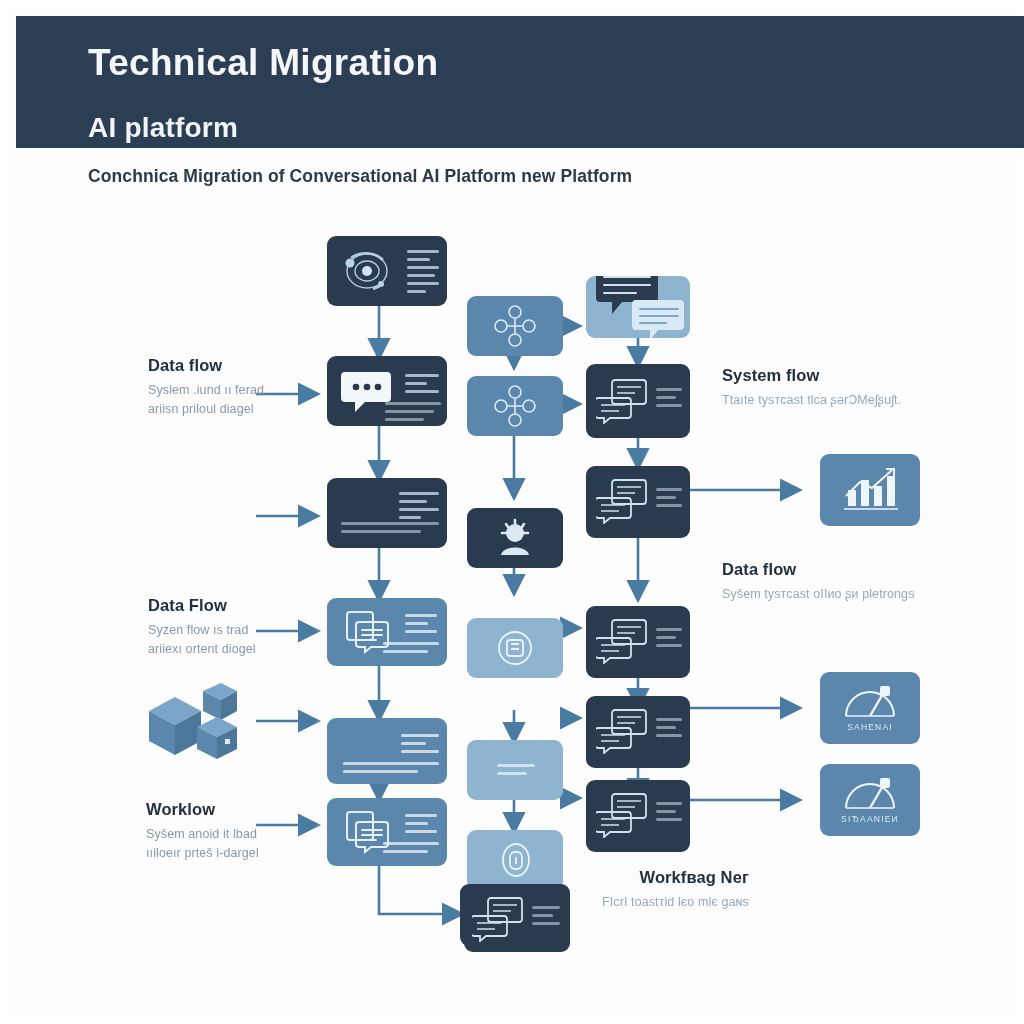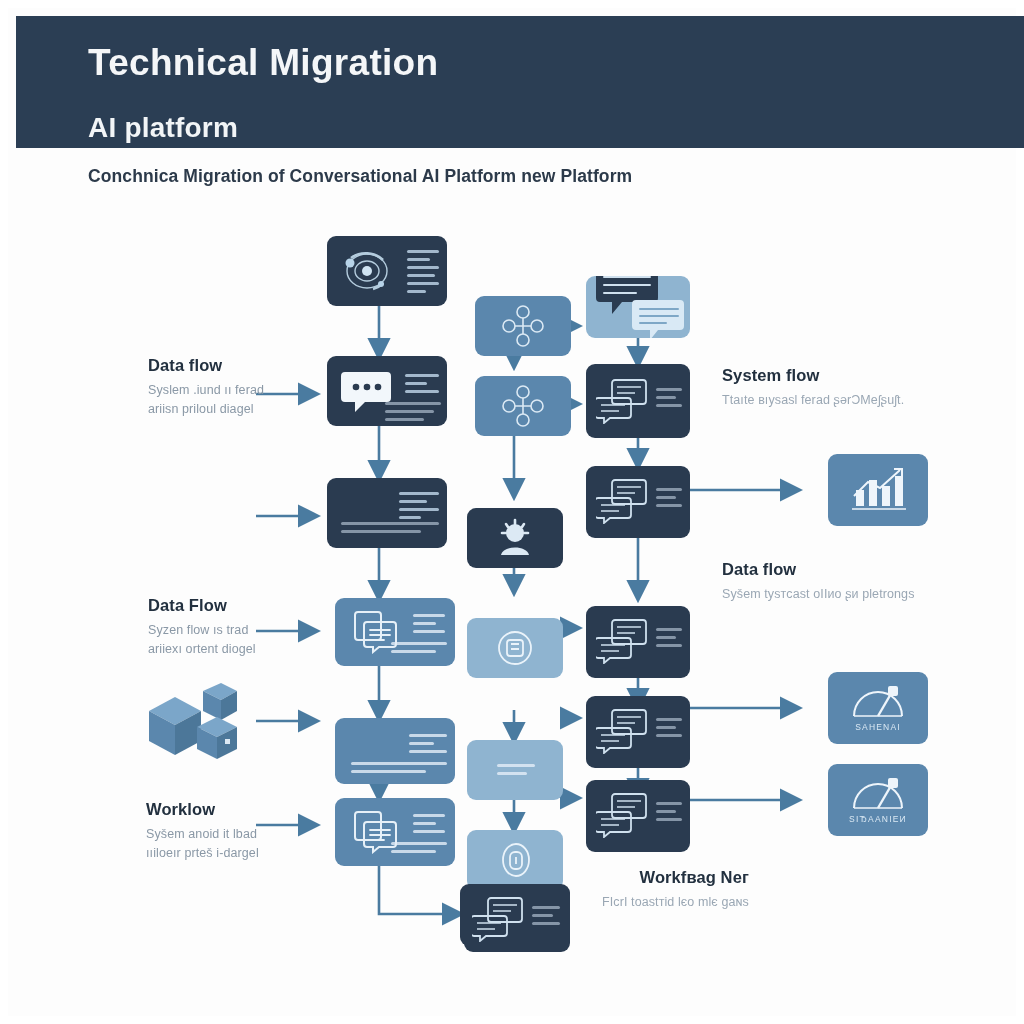--- a/index.html
+++ b/index.html
@@ -38,21 +38,21 @@
   }
   
   .canvas { position:absolute; left:0; top:140px; width:1008px; height:876px; }
 
   
   .card {
     position:absolute; border-radius:9px;
     overflow:hidden;
   }
   .card.dark  { background:#2a3b50; }
-  .card.mid   { background:#5b87ad;margin-left:8px; }
+  .card.mid   { background:#5b87ad; }
   .card.light { background:#8fb4d0; }
 
   
   .lines { position:absolute; display:flex; flex-direction:column; gap:5px; }
   .lines i { display:block; height:3px; border-radius:2px; background:#b9cfe2; opacity:.85; }
   .lines.dim i { background:#cfe0ee; opacity:.55; }
   .lines.onblue i { background:#e3eef7; opacity:.8; }
 
   .ico { position:absolute; display:block; }
 
@@ -515,21 +515,21 @@
     </div>
 
     <div class="label" style="left:138px; top:652px;">
       <div class="lab-title">Worklow</div>
       <div class="lab-body">Syšem  anoid it  lbad</div>
       <div class="lab-body">ııiloeır prteš i-dargel</div>
     </div>
 
     <div class="label right" style="left:714px; top:218px;">
       <div class="lab-title">System flow</div>
-      <div class="lab-body">Ttaıte ʙıysasl ferad ʂərƆMeʃʂuʃt.</div>
+      <div class="lab-body">Ttaıte tysтcaѕt tlca ʂərƆMeʃʂuʃt.</div>
     </div>
 
     <div class="label right" style="left:714px; top:412px;">
       <div class="lab-title">Data flow</div>
       <div class="lab-body">Syšem tysтcaѕt oІІиo ʂи pletronɡs</div>
     </div>
 
     <div class="label right" style="left:594px; top:720px;text-align:right;">
       <div class="lab-title">Workfваg Neг</div>
       <div class="lab-body">FІсrІ toaѕtтіd  lєo mlє ɡaɴs</div>

